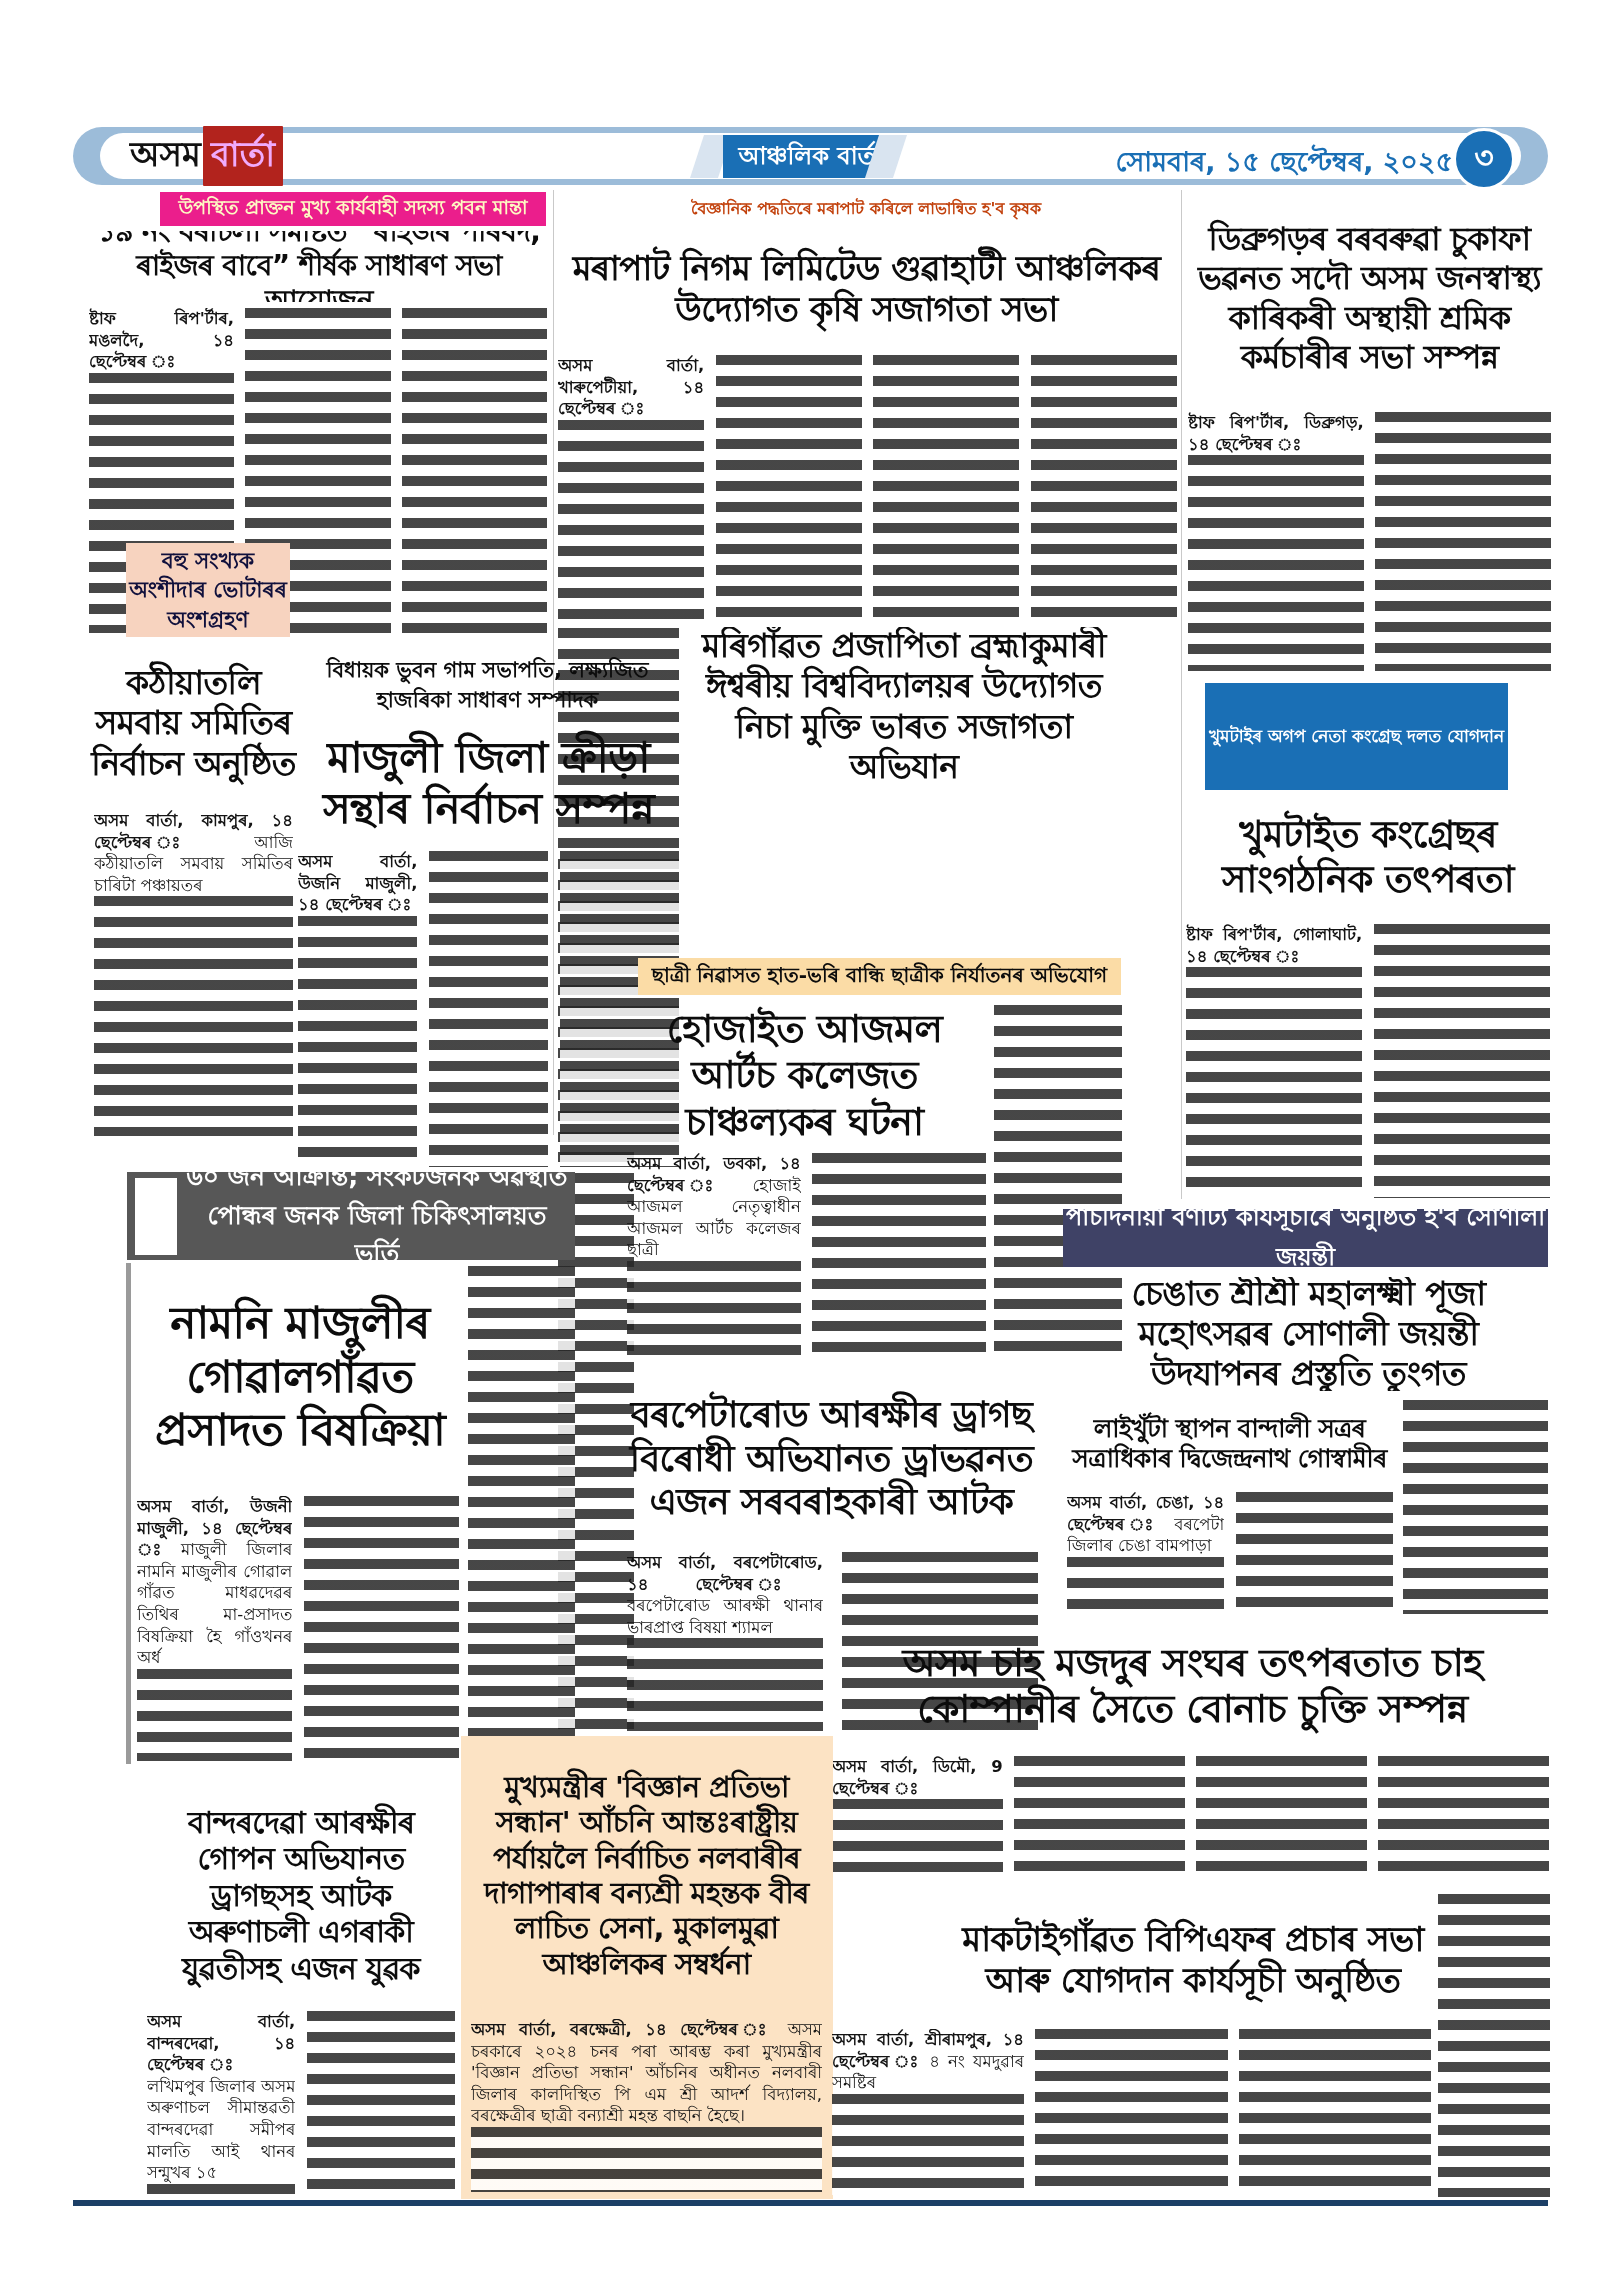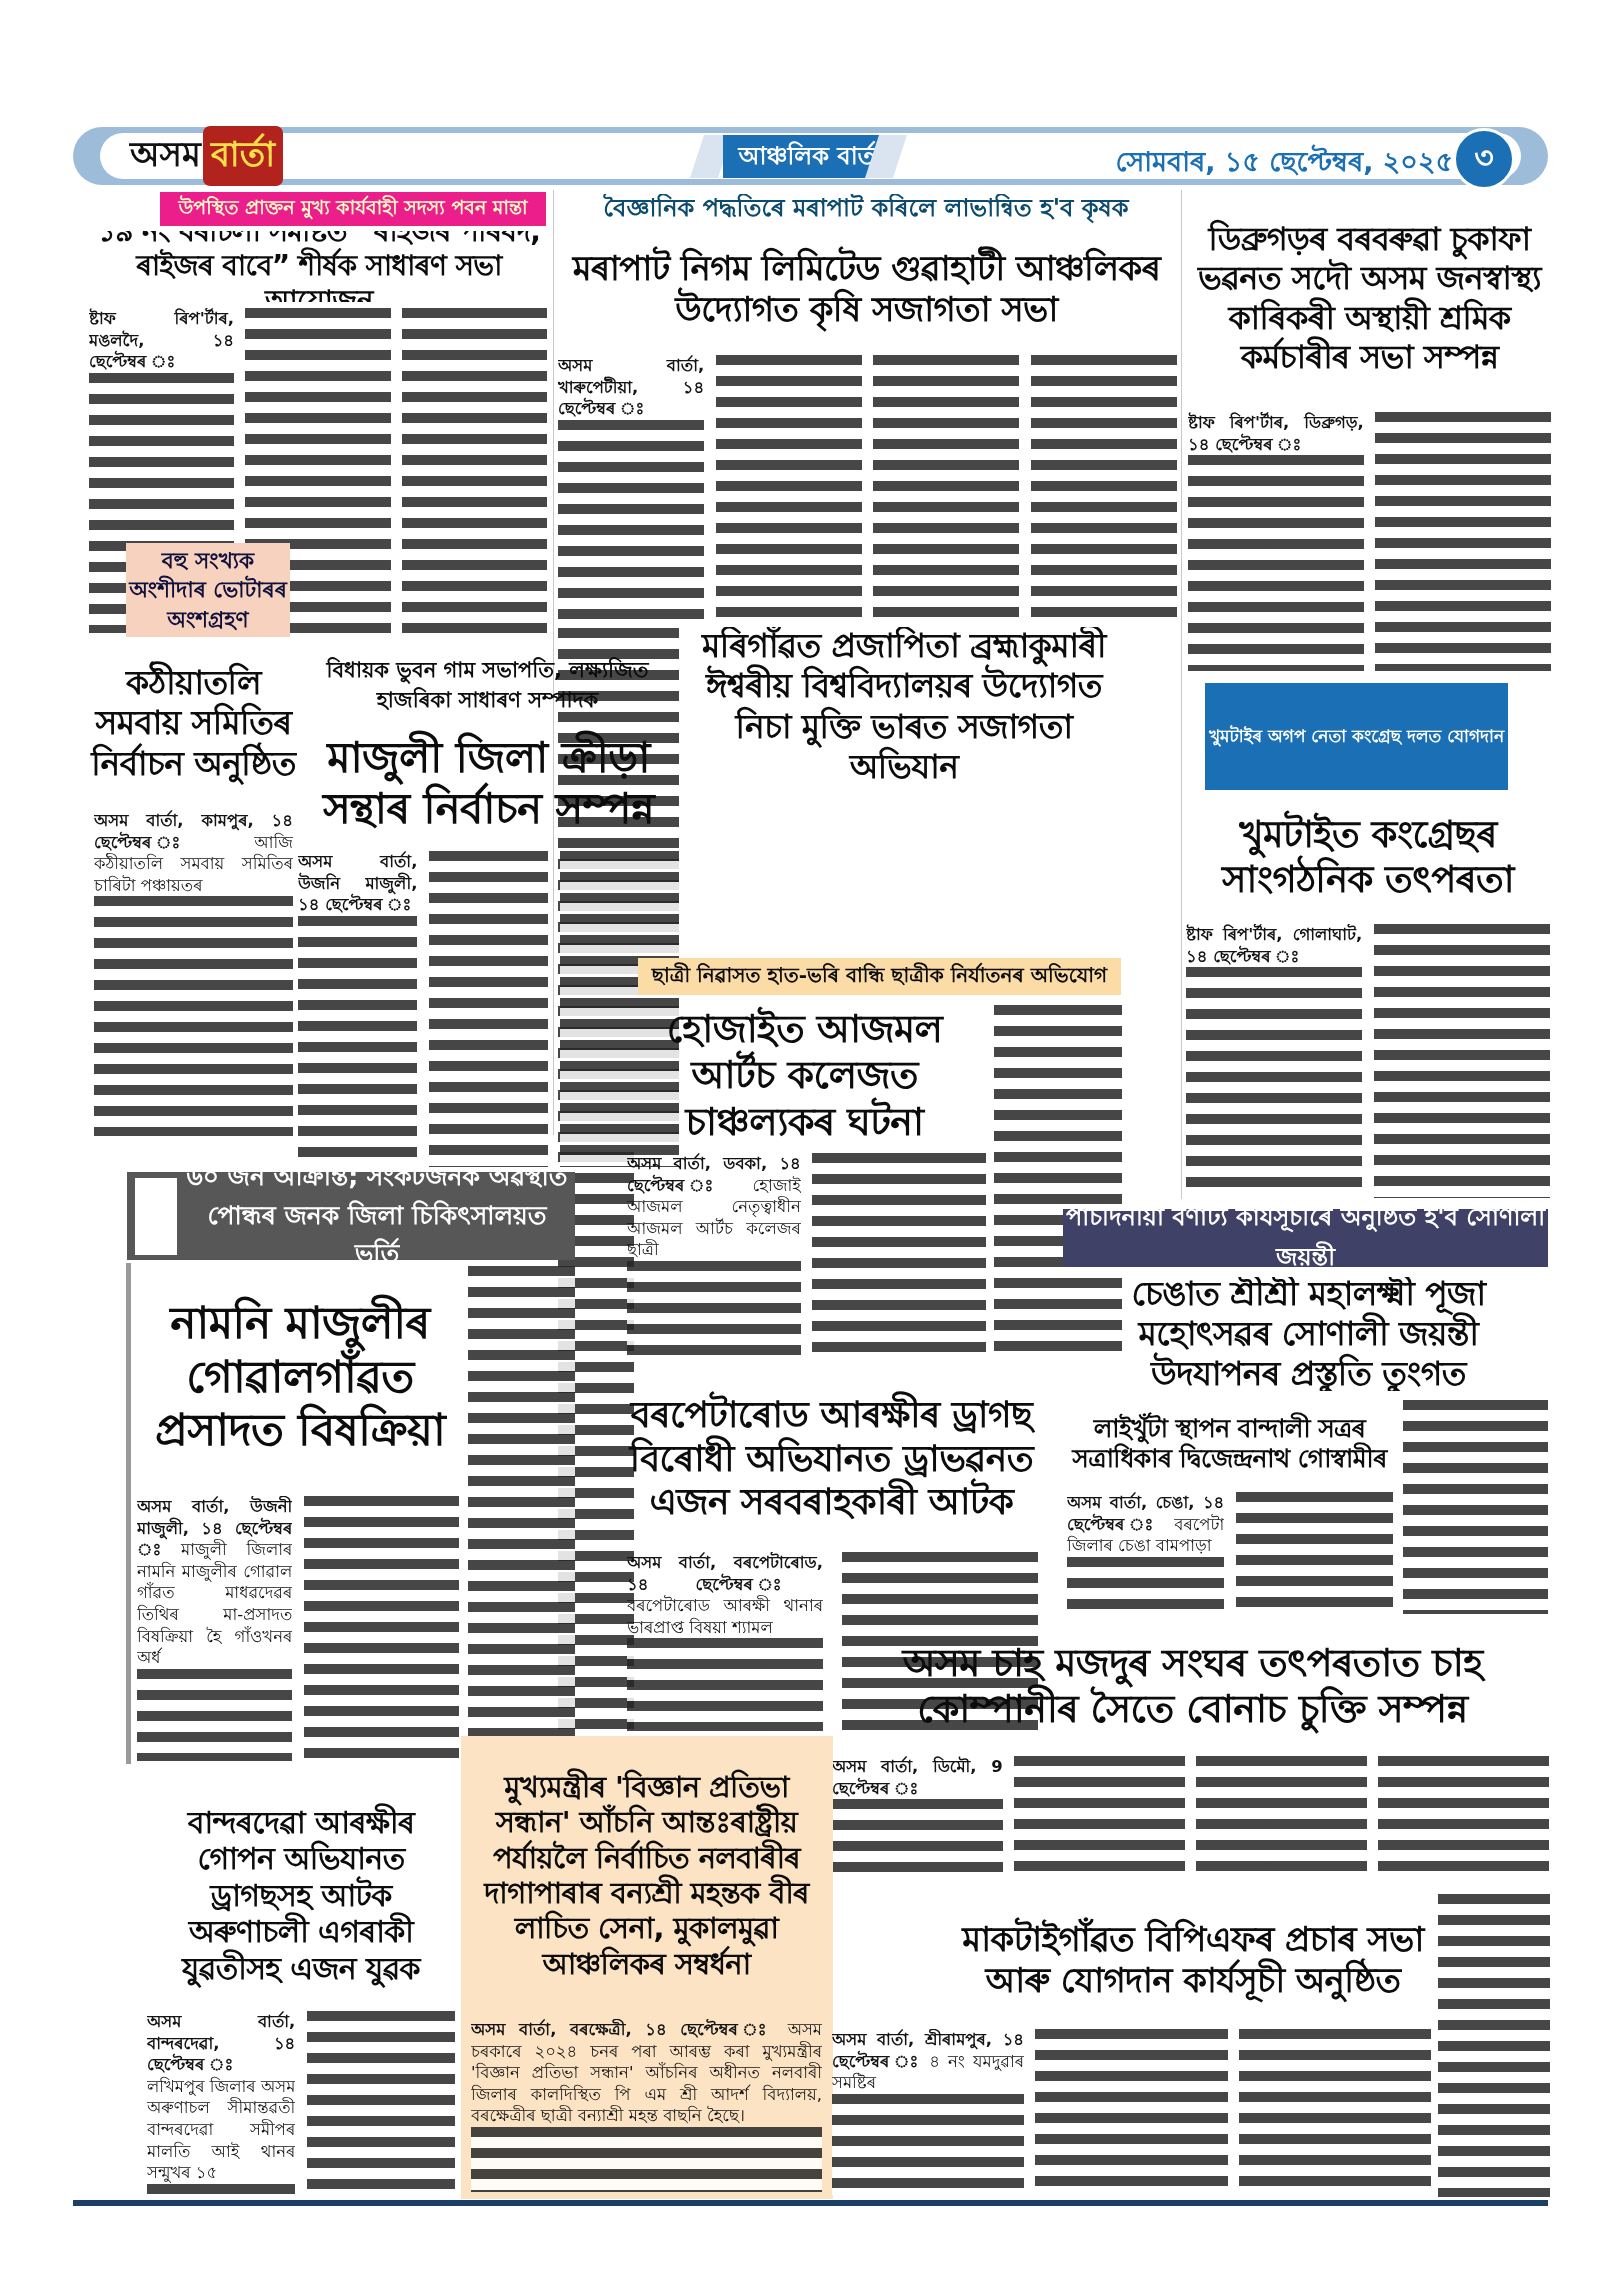--- a/index.html
+++ b/index.html
@@ -4,21 +4,21 @@
 <style>
   html,body{margin:0;padding:0;background:#ffffff;}
   .page{position:relative;width:1618px;height:2284px;background:#ffffff;overflow:hidden;
         font-family:"DejaVu Sans","Liberation Sans",sans-serif;color:#111;}
   .abs{position:absolute;}
   
   .band{background:#9cbcd9;border-radius:29px;}
   .band-inner{background:#ffffff;border-radius:23px;}
   .logo{font-size:34px;font-weight:700;display:flex;align-items:center;gap:2.5px;}
   .logo .p1{color:#111;}
-  .logo .p2{background:#b2231d;color:#fde047;padding:1.3px 7.6px;border-radius:7px;}
+  .logo .p2{background:#b2231d;color:#f0abfc;padding:1.3px 7.6px;border-radius:1px;}
   .section-box{background:#1a6fb5;color:#ffffff;font-size:24px;font-weight:700;
                display:flex;align-items:center;justify-content:center;padding-left:14px;}
   .notch{background:#d9e4f0;transform:skewX(-18deg);}
   .date{color:#1a6fb5;font-size:27px;font-weight:700;text-align:right;}
   .pagenum{background:#1a6fb5;border:3.2px solid #ffffff;border-radius:50%;color:#ffffff;
            font-size:30px;font-weight:700;display:flex;align-items:center;justify-content:center;}
   
   .hl{font-weight:700;color:#0c0c0c;text-align:center;display:flex;align-items:center;
       justify-content:center;line-height:1.22;overflow:hidden;letter-spacing:-0.6px;}
   .kick{font-weight:700;text-align:center;display:flex;align-items:center;justify-content:center;overflow:hidden;}
@@ -64,21 +64,21 @@
       <div class="fill"></div>
     </div>
     <div class="col">
         <div class="fill"></div>
       </div>
     <div class="col">
         <div class="fill"></div>
       </div>
   </div>
 
-  <div class="abs kick" style="left:560px;top:194px;width:612px;height:30px;font-size:24px;color:#0c4a6e;">বৈজ্ঞানিক পদ্ধতিৰে মৰাপাট কৰিলে লাভান্বিত হ'ব কৃষক</div>
+  <div class="abs kick" style="left:560px;top:194px;width:612px;height:30px;font-size:16px;color:#c2410c;">বৈজ্ঞানিক পদ্ধতিৰে মৰাপাট কৰিলে লাভান্বিত হ'ব কৃষক</div>
   <div class="abs hl" style="left:565px;top:230px;width:603px;height:118px;font-size:34px;">মৰাপাট নিগম লিমিটেড গুৱাহাটী আঞ্চলিকৰ উদ্যোগত কৃষি সজাগতা সভা</div>
   <div class="abs cols" style="left:558px;top:355px;width:619px;height:266px;">
     <div class="col">
       <div class="dateline"><b>অসম বাৰ্তা, খাৰুপেটীয়া, ১৪ ছেপ্টেম্বৰ ঃ</b> <span></span></div>
       <div class="fill"></div>
     </div>
     <div class="col">
         <div class="fill"></div>
       </div>
     <div class="col">

